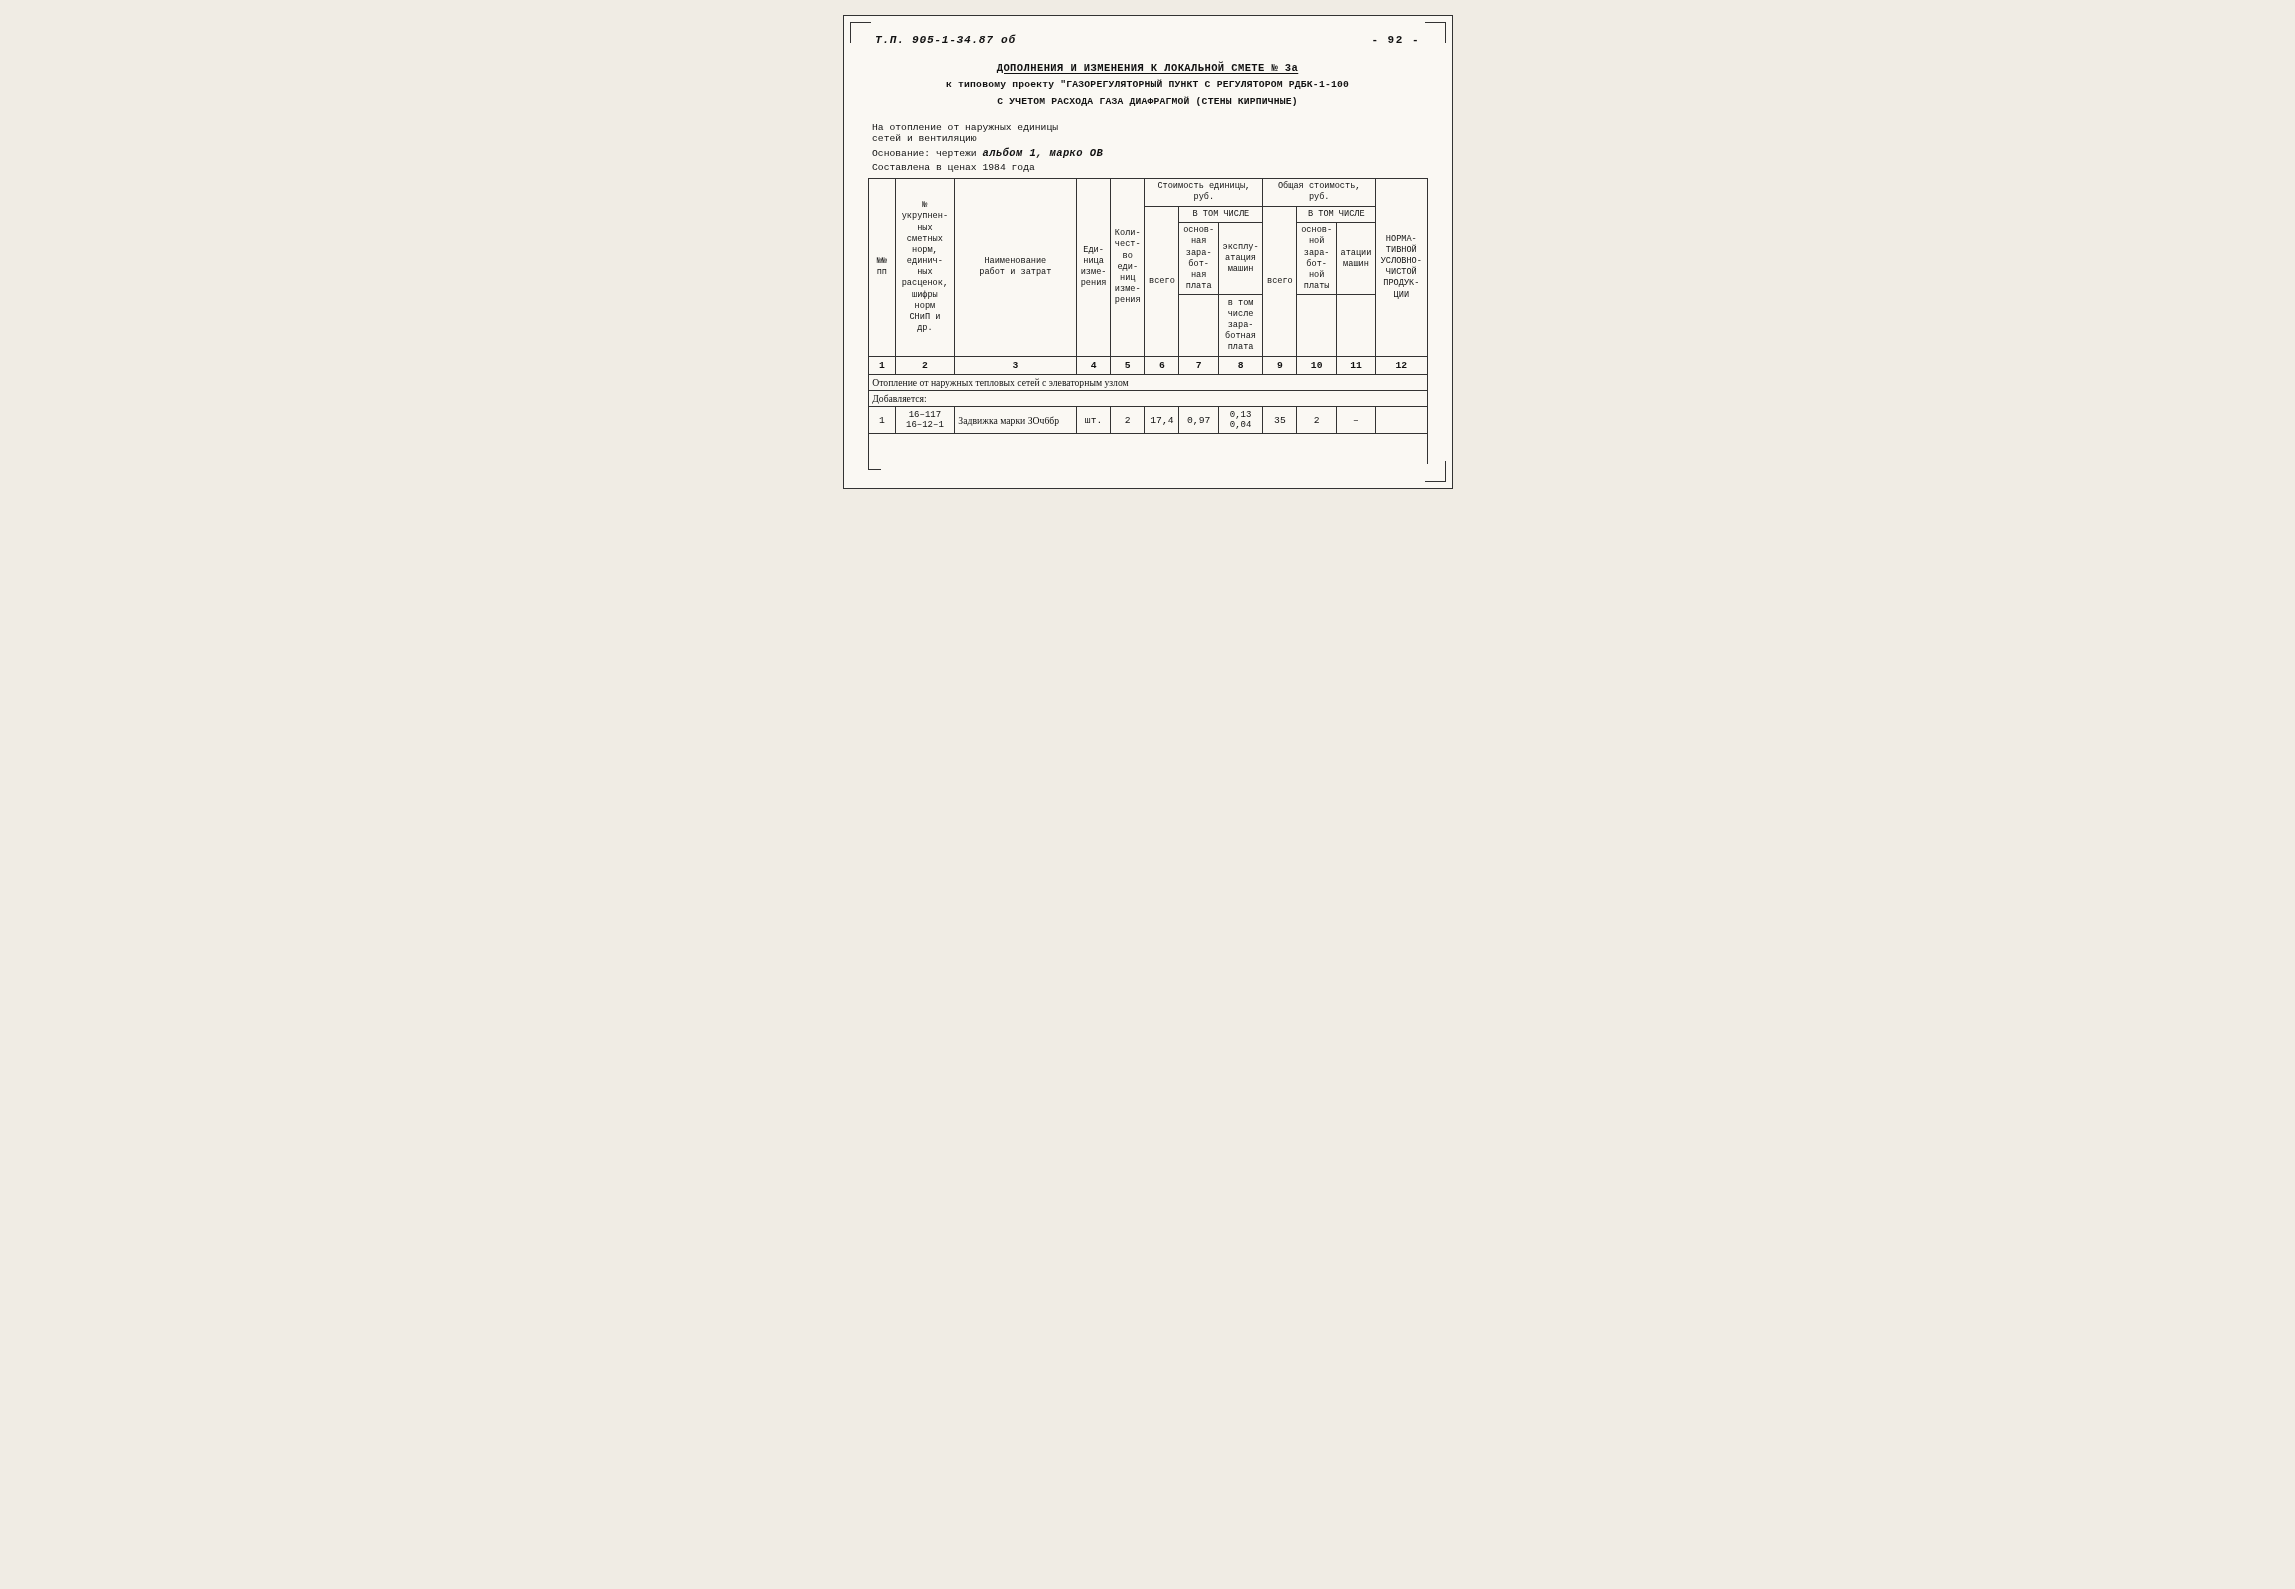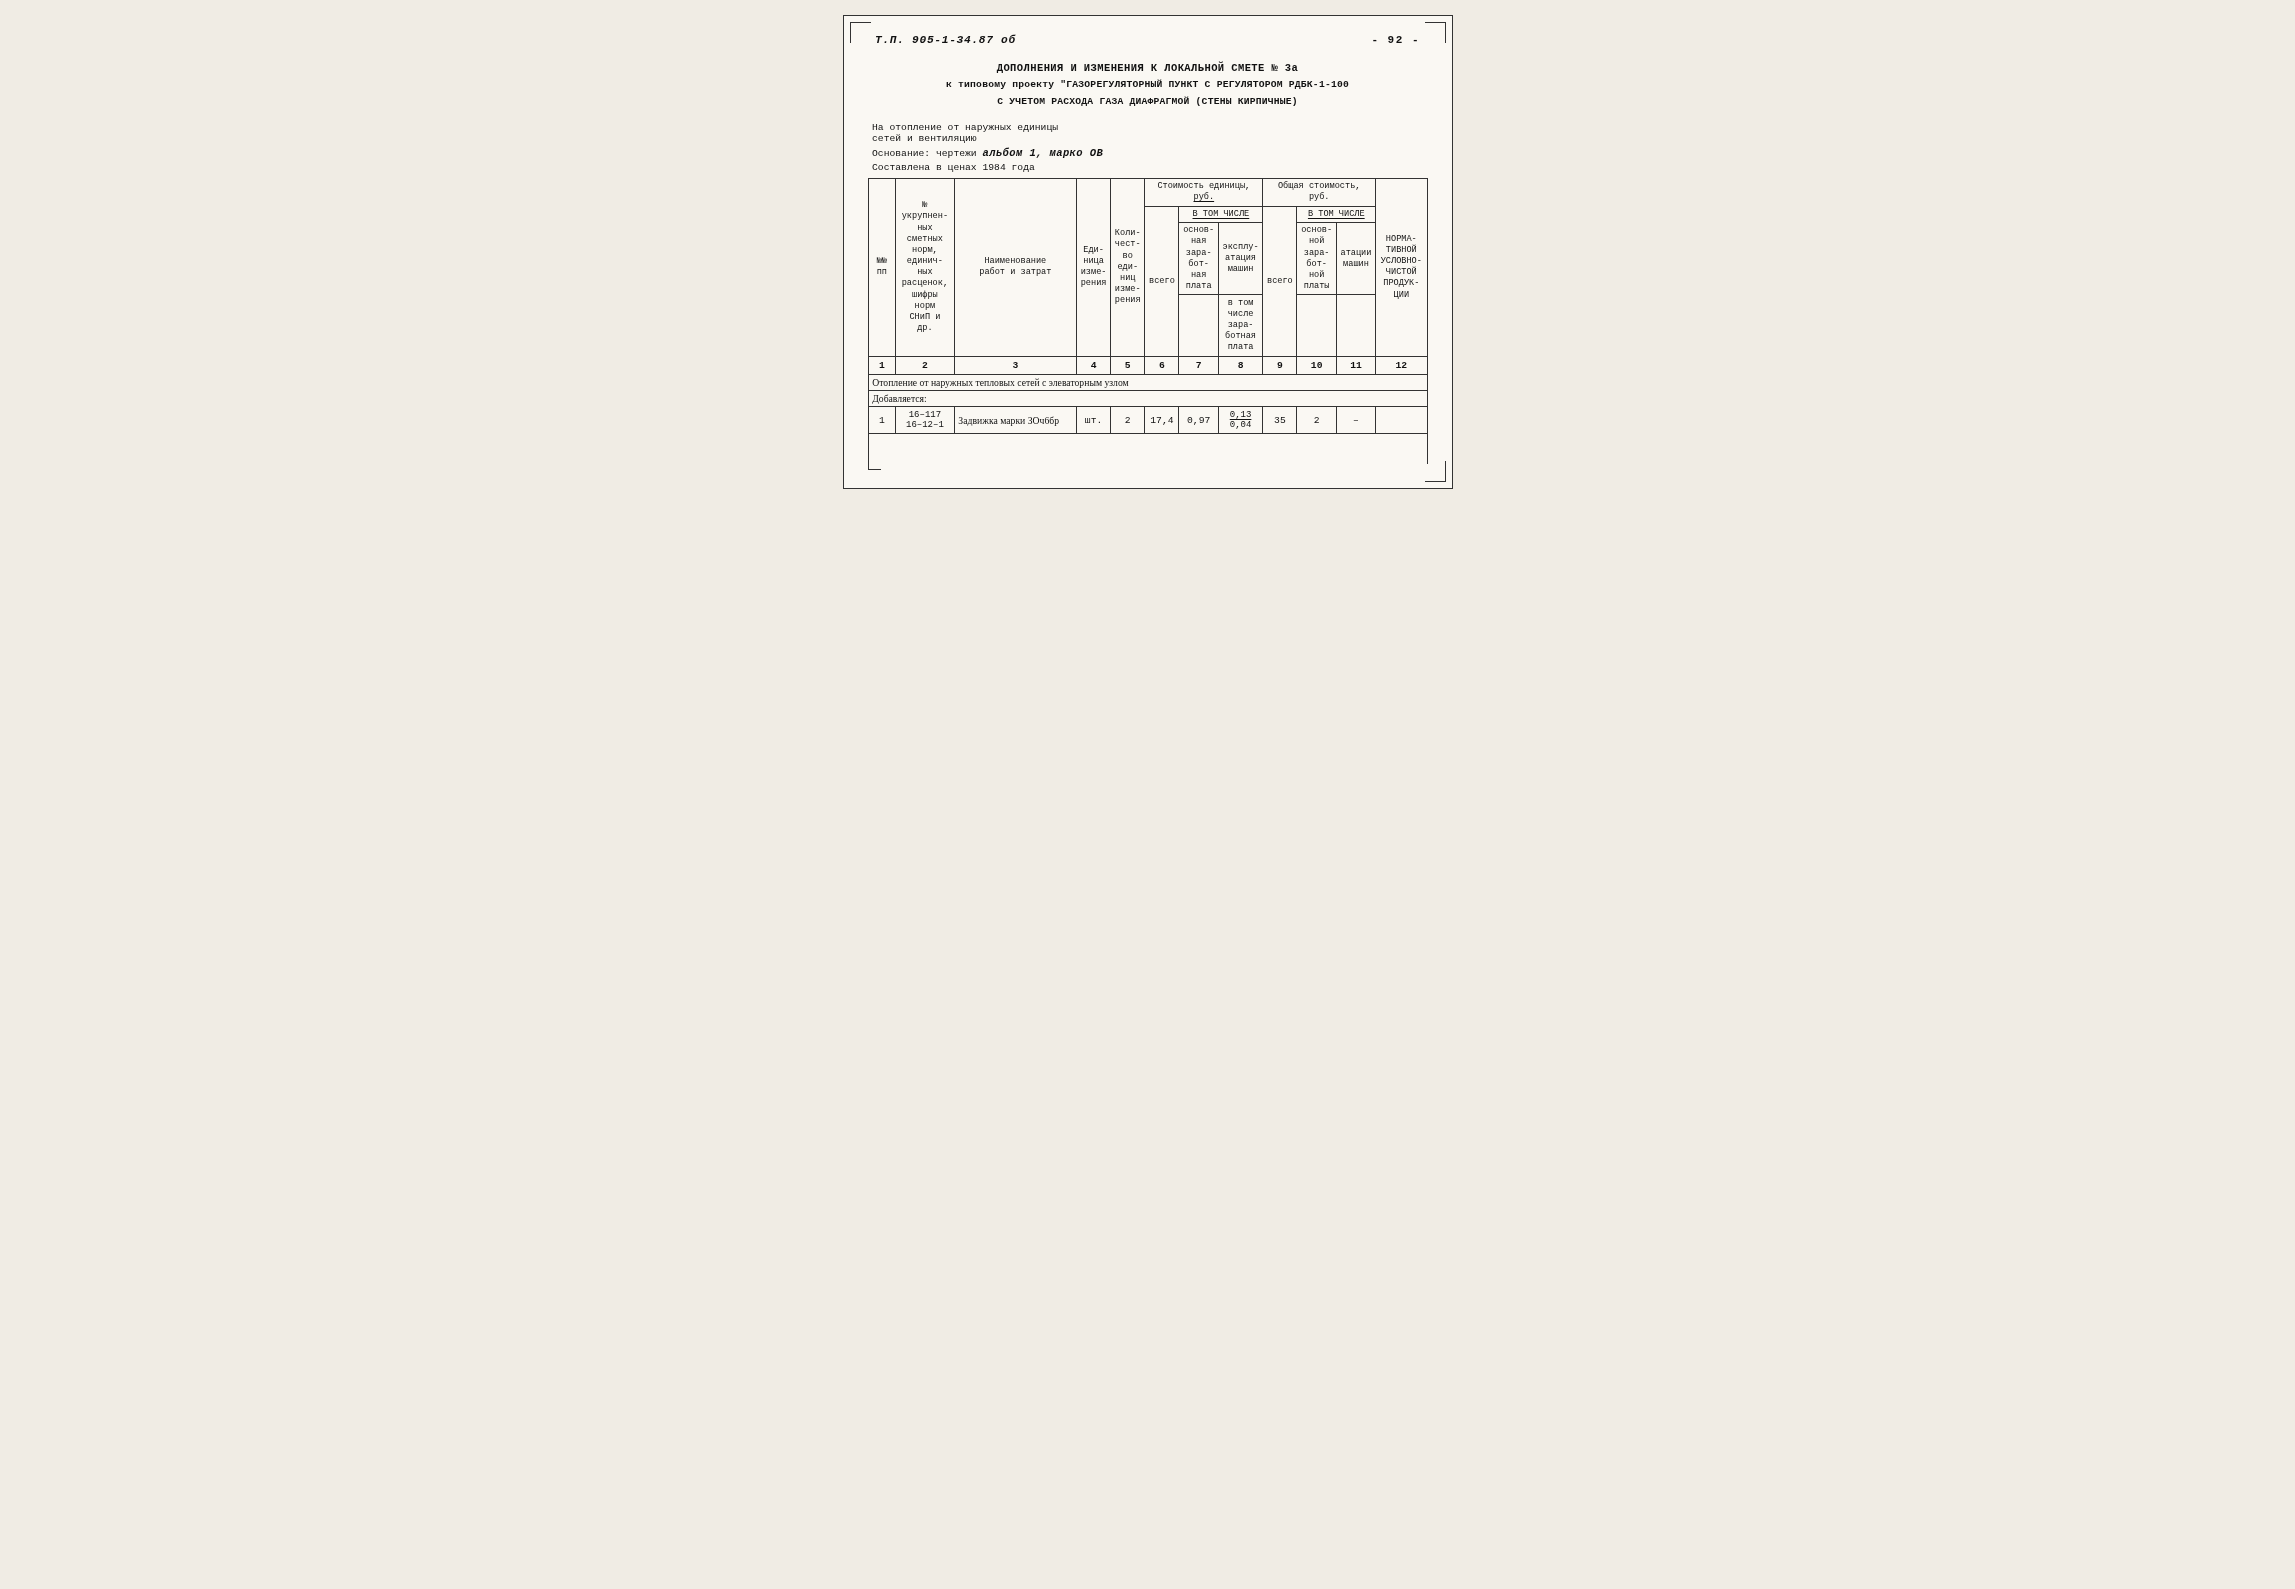--- a/index.html
+++ b/index.html
@@ -63,20 +63,21 @@
     }
     .title-section {
       text-align: center;
       margin-bottom: 12px;
       line-height: 1.7;
     }
     .title-main {
       font-size: 10.5px;
       font-weight: bold;
       letter-spacing: 0.4px;
+      text-decoration: underline;
       text-underline-offset: 2.2px;
     }
     .title-sub {
       font-size: 9.7px;
       font-weight: bold;
       letter-spacing: 0.2px;
     }
     .meta-section {
       margin-bottom: 4.5px;
       padding: 0 4.5px;
@@ -109,21 +110,20 @@
       vertical-align: middle;
       line-height: 1.3;
     }
     .col-num { width: 31px; }
     .col-code { width: 60px; }
     .col-name { width: 142px; text-align: left; }
     .col-unit { width: 33px; }
     .col-qty { width: 30px; }
     .col-norm { width: 52px; }
     .underline-text {
-      text-decoration: underline;
       text-underline-offset: 1.5px;
     }
     .numbers-row td {
       font-weight: bold;
       font-size: 9.7px;
       padding: 3px 3.7px;
     }
     .section-label {
       font-size: 9.7px;
       padding: 6px 4.5px 1.5px 4.5px;

